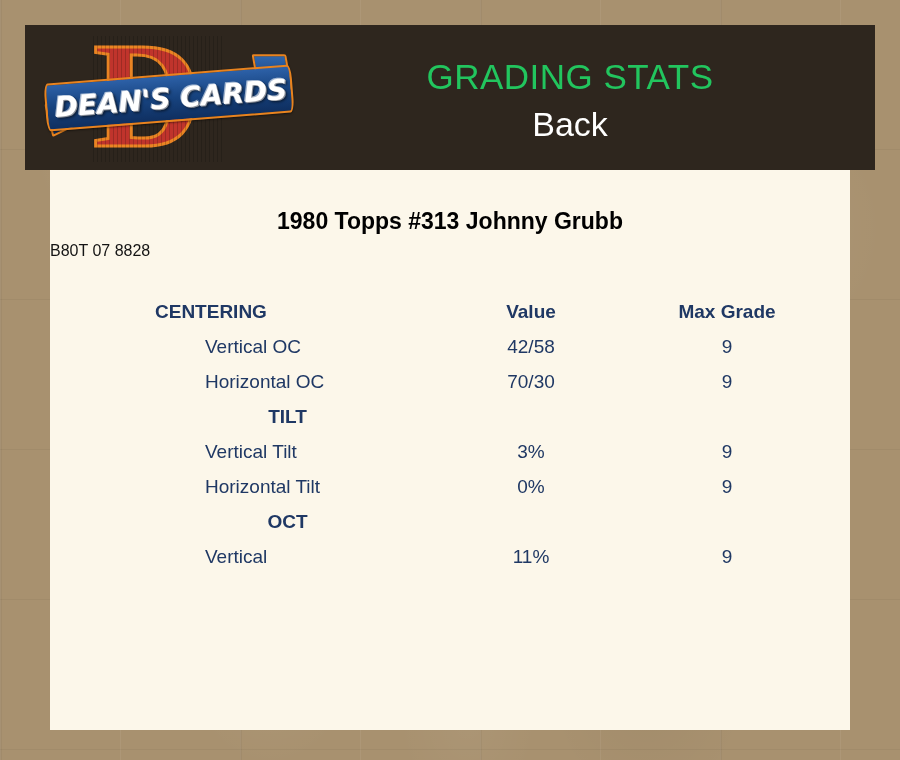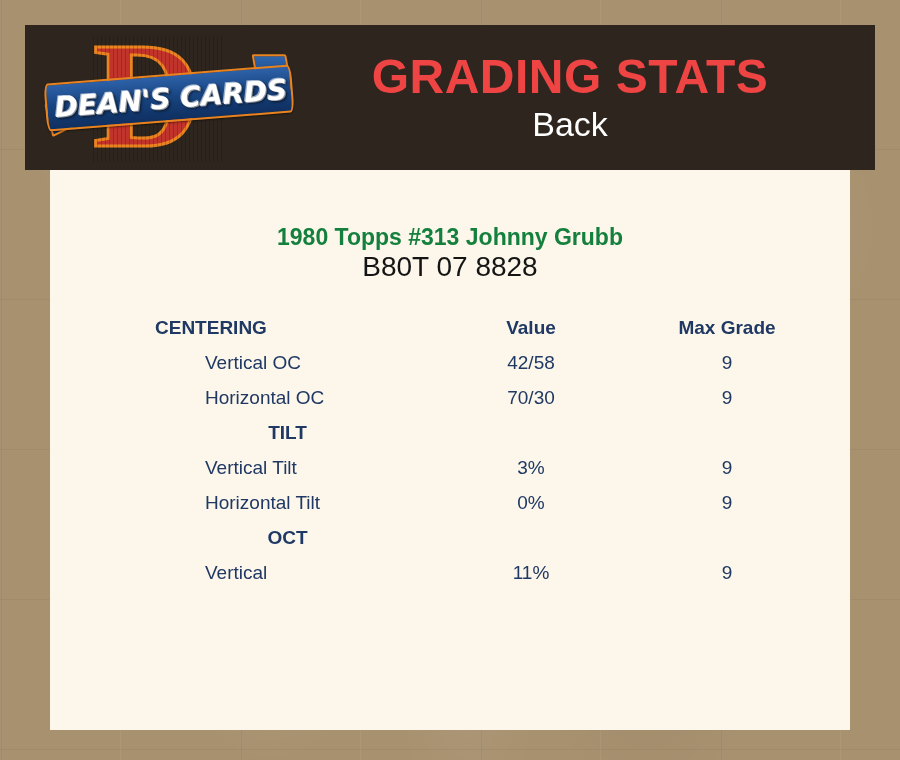--- a/index.html
+++ b/index.html
@@ -137,23 +137,23 @@
     white-space: nowrap;
   }
 
   
   #header-titles {
     flex: 1;
     text-align: center;
     padding-right: 30px;
   }
   #header-title {
-    color: #ef4444;
-    font-size: 48px;
-    font-weight: bold;
+    color: #22c55e;
+    font-size: 35px;
+    font-weight: normal;
     letter-spacing: 0.5px;
     line-height: 52px;
   }
   #header-subtitle {
     color: #ffffff;
     font-size: 34px;
     font-weight: normal;
     line-height: 42px;
   }
 
@@ -164,30 +164,28 @@
     top: 170px;
     width: 800px;
     height: 560px;
     background: #fcf7ea;
     z-index: 1;
     padding-top: 36px;
   }
 
   #card-title {
     text-align: center;
-    color: #15803d;
+    color: #000000;
     font-size: 23px;
     font-weight: bold;
     line-height: 30px;
-    margin-top: 16px;
   }
   #card-serial {
-    text-align: center;
     color: #141414;
-    font-size: 28px;
+    font-size: 16px;
     font-weight: normal;
     line-height: 30px;
   }
 
   
   #stats-table {
     margin-top: 28px;
     width: 100%;
     border-collapse: collapse;
     color: #1f3864;

